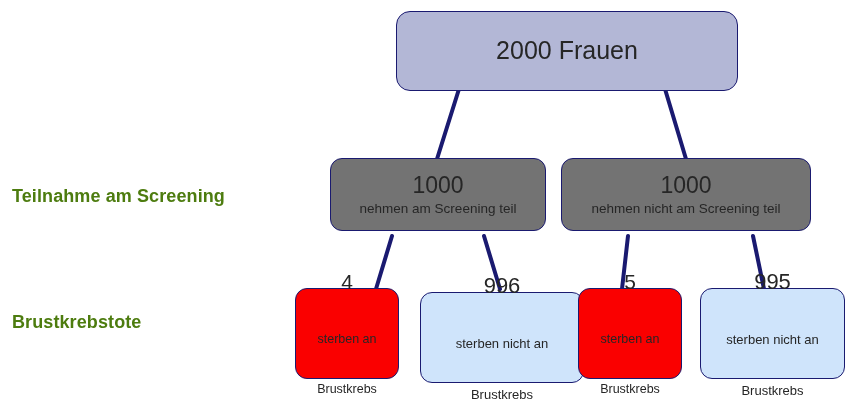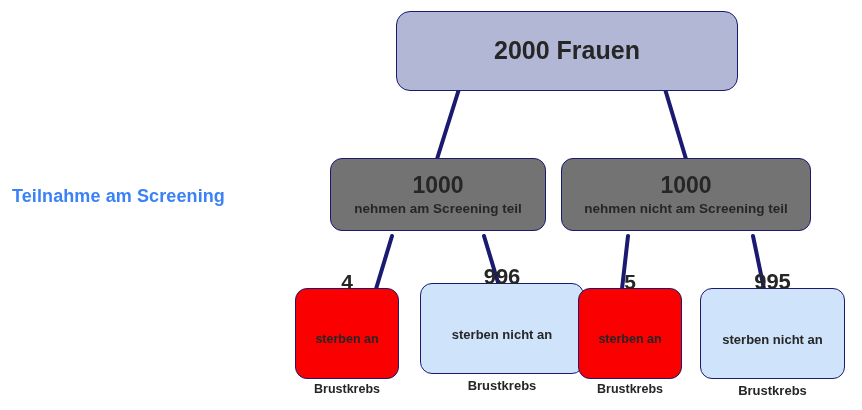--- a/index.html
+++ b/index.html
@@ -21,40 +21,39 @@
   #connectors {
     position: absolute;
     left: 0;
     top: 0;
     width: 862px;
     height: 410px;
     pointer-events: none;
   }
   .row-label {
     position: absolute;
-    color: #3b82f6;
+    color: #4d7c0f;
     font-weight: bold;
     font-size: 18px;
     letter-spacing: 0.1px;
     white-space: nowrap;
   }
   .node {
     position: absolute;
     box-sizing: border-box;
     border: 1.6px solid #1a1a70;
     border-radius: 12px;
     display: flex;
     flex-direction: column;
     align-items: center;
     justify-content: center;
     text-align: center;
     color: #262626;
     line-height: 1.18;
     padding: 18px 4px;
-    font-weight: bold;
   }
   .node .count {
     display: block;
   }
   .node .caption {
     display: block;
   }
   
   .node.root {
     background: #b3b7d6;
@@ -112,20 +111,21 @@
 
     <line x1="484" y1="236" x2="500" y2="289" stroke="#1a1a70" stroke-width="4" stroke-linecap="round"></line>
 
     <line x1="628" y1="236" x2="622" y2="289" stroke="#1a1a70" stroke-width="4" stroke-linecap="round"></line>
 
     <line x1="753" y1="236" x2="764" y2="289" stroke="#1a1a70" stroke-width="4" stroke-linecap="round"></line>
   </svg>
 
   <div class="row-label" style="left:12px; top:186px;">Teilnahme am Screening</div>
 
+  <div class="row-label" style="left:12px; top:312px;">Brustkrebstote</div>
 
   <div class="node root" style="left:396px; top:11px; width:342px; height:80px;">
     <span class="count">2000 Frauen</span>
   </div>
 
   <div class="node mid" style="left:330px; top:158px; width:216px; height:73px;">
     <span class="count">1000</span>
     <span class="caption">nehmen am Screening teil</span>
   </div>
 
@@ -133,21 +133,21 @@
     <span class="count">1000</span>
     <span class="caption">nehmen nicht am Screening teil</span>
   </div>
 
   <div class="node leaf dead" style="left:295px; top:288px; width:104px; height:91px;">
     <span class="count">4</span>
     <span class="caption">sterben an</span>
     <span class="caption">Brustkrebs</span>
   </div>
 
-  <div class="node leaf alive" style="left:420px; top:283px; width:164px; height:91px;">
+  <div class="node leaf alive" style="left:420px; top:292px; width:164px; height:91px;">
     <span class="count">996</span>
     <span class="caption">sterben nicht an</span>
     <span class="caption">Brustkrebs</span>
   </div>
 
   <div class="node leaf dead" style="left:578px; top:288px; width:104px; height:91px;">
     <span class="count">5</span>
     <span class="caption">sterben an</span>
     <span class="caption">Brustkrebs</span>
   </div>

